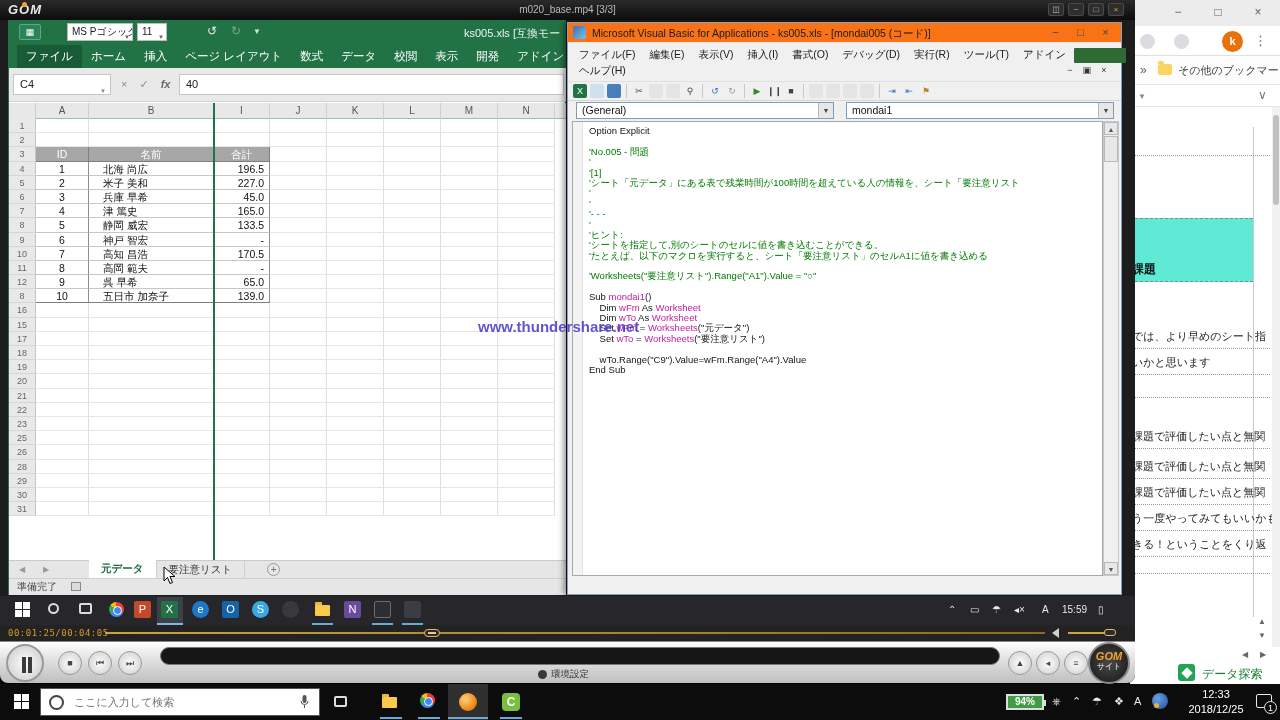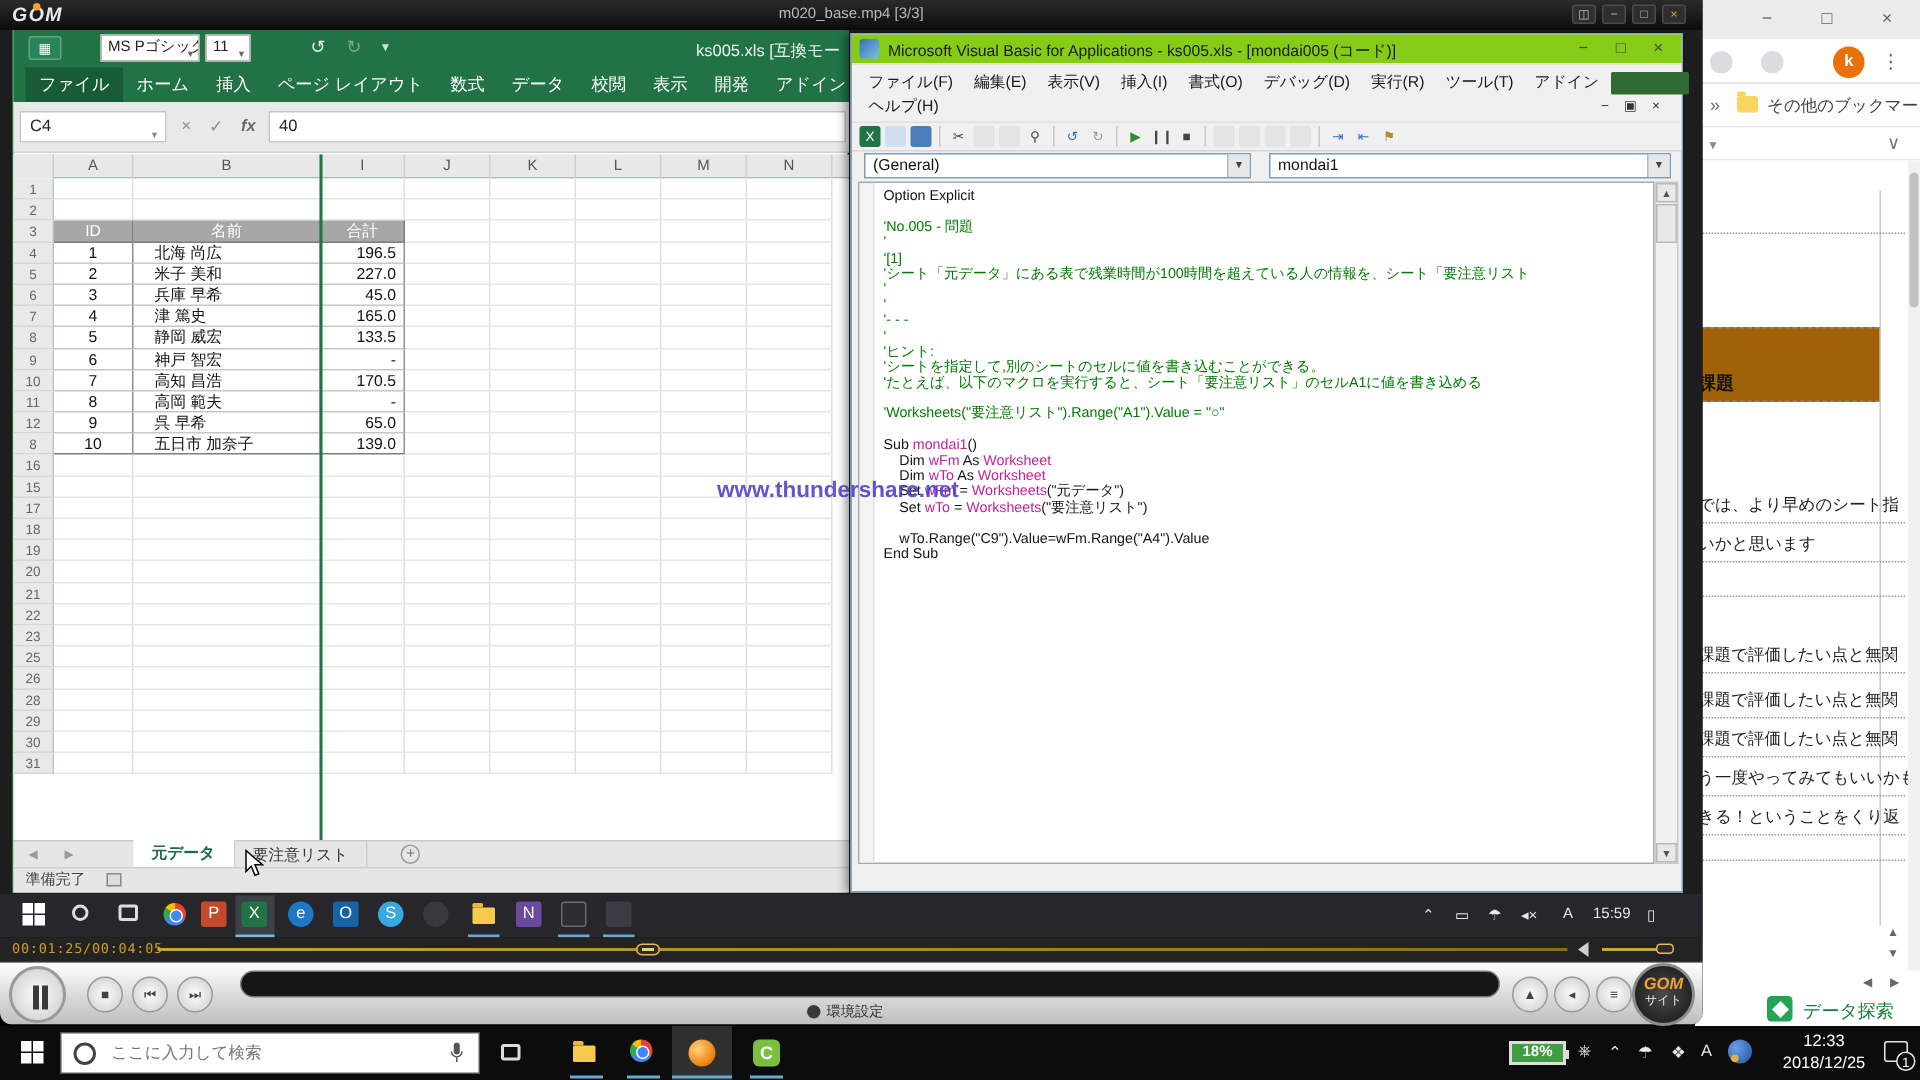--- a/index.html
+++ b/index.html
@@ -19,21 +19,21 @@
   .chev2{left:10px;top:63px;color:#5f6368;font-size:12px;}
   .bm-folder{left:28px;top:64px;width:14px;height:11px;background:#f7d560;border-radius:2px;}
   .bm-folder:before{content:"";position:absolute;left:0;top:-3px;width:6px;height:3px;background:#f7d560;border-radius:2px 2px 0 0;}
   .bm-label{left:48px;top:63px;font-size:11px;color:#3c4043;white-space:nowrap;}
   .sheets-strip{left:0;top:85px;width:150px;height:22px;background:#fff;border-bottom:1px solid #e6e6e6;}
   .tiny-caret{left:8px;top:92px;color:#888;font-size:8px;}
   .big-caret{left:128px;top:88px;color:#777;font-size:12px;}
   .br-content{left:0;top:107px;width:150px;height:556px;background:#fff;}
   .cell-vline{left:123px;top:20px;width:1px;height:490px;background:#c9c9c9;}
   .dot-line{left:0;width:140px;border-bottom:1px dotted #9a9a9a;height:0;}
-  .green-cell{left:0;top:111px;width:123px;height:50px;background:#a16207;border-top:1px dashed #888;border-bottom:1px dashed #888;}
+  .green-cell{left:0;top:111px;width:123px;height:64px;background:#5eead4;border-top:1px dashed #888;border-bottom:1px dashed #888;}
   .green-cell-label{left:2px;bottom:3px;font-size:12px;font-weight:bold;color:#111;white-space:nowrap;}
   .br-row{left:2px;width:138px;font-size:11px;color:#222;white-space:nowrap;border-bottom:1px dotted #9a9a9a;padding-bottom:4px;}
   .br-scroll{left:142px;top:107px;width:8px;height:540px;background:#f1f1f1;}
   .br-thumb{left:143px;top:115px;width:6px;height:90px;background:#c1c1c1;border-radius:3px;}
   .sb-arrow{left:128px;color:#666;font-size:8px;}
   .explore{left:48px;top:662px;width:102px;height:22px;}
   .explore-icon{left:0;top:2px;width:17px;height:17px;background:#23a455;border-radius:3px;}
   .explore-icon:before{content:"";position:absolute;left:4.5px;top:4.5px;width:8px;height:8px;background:#fff;transform:rotate(45deg);}
   .explore-label{left:24px;top:4px;font-size:12px;color:#188038;white-space:nowrap;}
 
@@ -87,21 +87,21 @@
   .tab-nav{color:#9a9a9a;font-size:8px;margin-left:10px;width:14px;}
   .sheet-tab{font-size:10.5px;padding:2px 12px;color:#333;border-right:1px solid #cfcfcf;}
   .sheet-tab.active{background:#fff;color:#1d6b41;font-weight:bold;border-bottom:2px solid #217346;margin-left:32px;}
   .addsheet{margin-left:22px;width:13px;height:13px;border:1px solid #9a9a9a;border-radius:50%;color:#777;font-size:10px;line-height:11px;text-align:center;}
   .xl-status{left:0;top:558px;width:557px;height:17px;background:#e6e6e6;border-top:1px solid #cfcfcf;font-size:10px;color:#444;line-height:16px;padding-left:8px;}
   .rec-icon{left:62px;top:562px;width:10px;height:9px;border:1px solid #8a8a8a;background:#dcdcdc;}
   #cursor{left:154px;top:546px;width:13px;height:19px;z-index:30;}
 
   
   #vba{left:567px;top:2px;width:555px;height:573px;background:#f0f0f0;border:1px solid #8aa0b8;box-shadow:-3px 0 6px rgba(0,0,0,.45);}
-  .vba-titlebar{left:0;top:0;width:553px;height:20px;background:#84cc16;border-bottom:1px solid #e3e3e3;}
+  .vba-titlebar{left:0;top:0;width:553px;height:20px;background:#f97316;border-bottom:1px solid #e3e3e3;}
   .vba-appicon{left:5px;top:3px;width:13px;height:13px;background:linear-gradient(135deg,#3b6fb5,#79c0e8);border-radius:2px;}
   .vba-title{left:24px;top:4px;font-size:10.5px;color:#1a1a1a;white-space:nowrap;overflow:hidden;width:440px;}
   .vba-ctl{top:2px;width:15px;height:15px;color:#444;font-size:11px;line-height:15px;text-align:center;}
   .vba-menubar{left:0;top:20px;width:553px;height:38px;background:#f0f0f0;font-size:10.5px;color:#1a1a1a;}
   .vba-menurow1{position:absolute;left:4px;top:4px;display:flex;gap:0;align-items:center;}
   .vba-menuitem{padding:1px 7px;white-space:nowrap;text-align:center;}
   .censor{width:52px;height:15px;background:#2e6b34;border-radius:1px;margin:0 1px;}
   .vba-menurow2{position:absolute;left:4px;top:21px;}
   .mdi-ctl{top:22px;color:#333;font-size:9px;width:14px;text-align:center;}
   .vba-toolbar{left:0;top:58px;width:553px;height:20px;background:#f0f0f0;border-top:1px solid #e0e0e0;border-bottom:1px solid #d6d6d6;display:flex;align-items:center;gap:3px;padding-left:5px;}
@@ -803,21 +803,21 @@
     <div class="tb-under abs" style="left:418px;width:22px;"></div>
     <div class="gom-active-bg abs"></div>
     <div class="tb-appico abs" style="left:459px;">
         <div class="gom-ico"></div>
       </div>
     <div class="tb-under abs" style="left:448px;width:40px;"></div>
     <div class="tb-appico abs" style="left:502px;">
         <div class="camtasia-ico">C</div>
       </div>
     <div class="tb-under abs" style="left:500px;width:22px;"></div>
-    <div class="battery abs">18%</div>
+    <div class="battery abs">94%</div>
     <div class="tray-ico abs" style="left:1052px;">⎈</div>
     <div class="tray-ico abs" style="left:1072px;">⌃</div>
     <div class="tray-ico abs" style="left:1092px;">☂</div>
     <div class="tray-ico abs" style="left:1114px;">❖</div>
     <div class="tray-ico abs" style="left:1134px;">A</div>
     <div class="sphere abs"></div>
     <div class="tb-clock abs">
       <div>12:33</div>
       <div>2018/12/25</div>
     </div>

